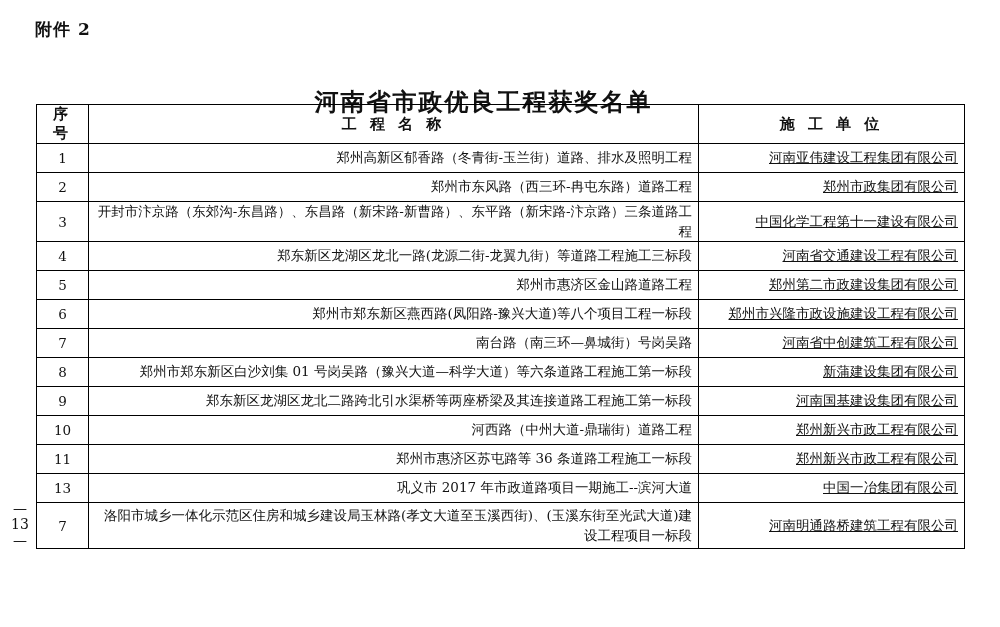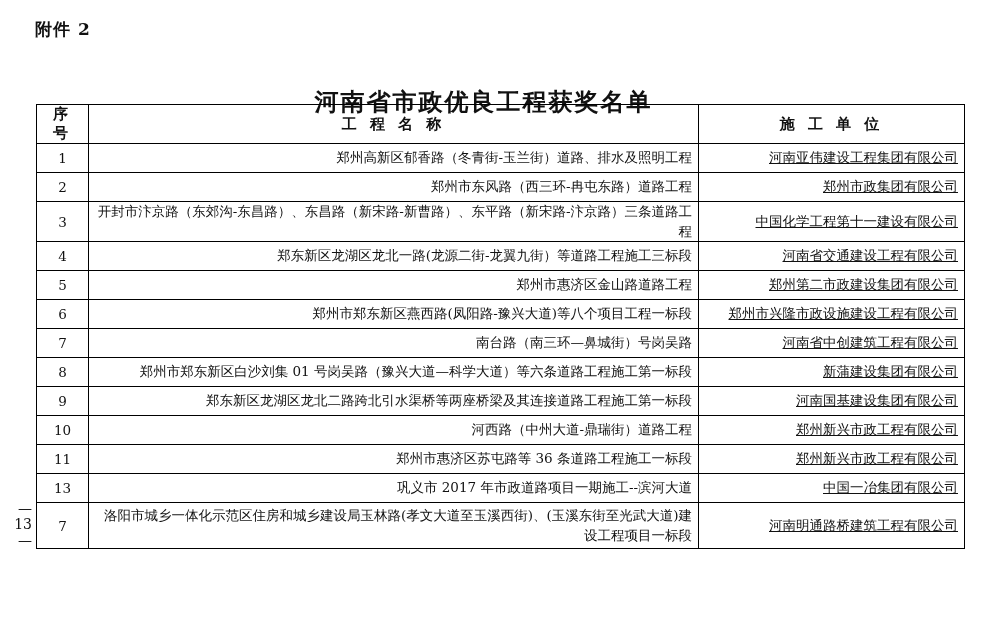--- a/index.html
+++ b/index.html
@@ -40,21 +40,21 @@
     font-weight: bold;
     letter-spacing: 2px;
     font-family: "DejaVu Serif", "Liberation Serif", serif;
     margin-top: 36px;
   }
   .side-page-number {
     position: absolute;
     left: 8px;
     top: 500px;
     width: 24px;
-    text-align: right;
+    text-align: center;
     font-size: 14px;
     line-height: 16px;
     font-family: "DejaVu Serif", "Liberation Serif", serif;
   }
   .side-page-number span {
     display: block;
   }
   table.award-table {
     position: absolute;
     left: 36px;

